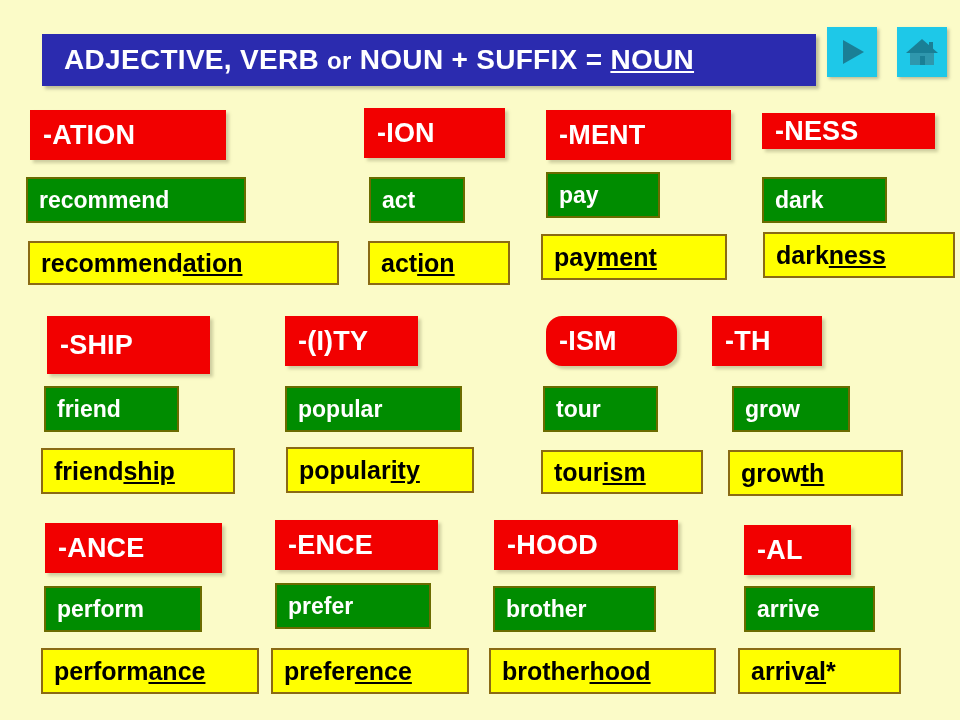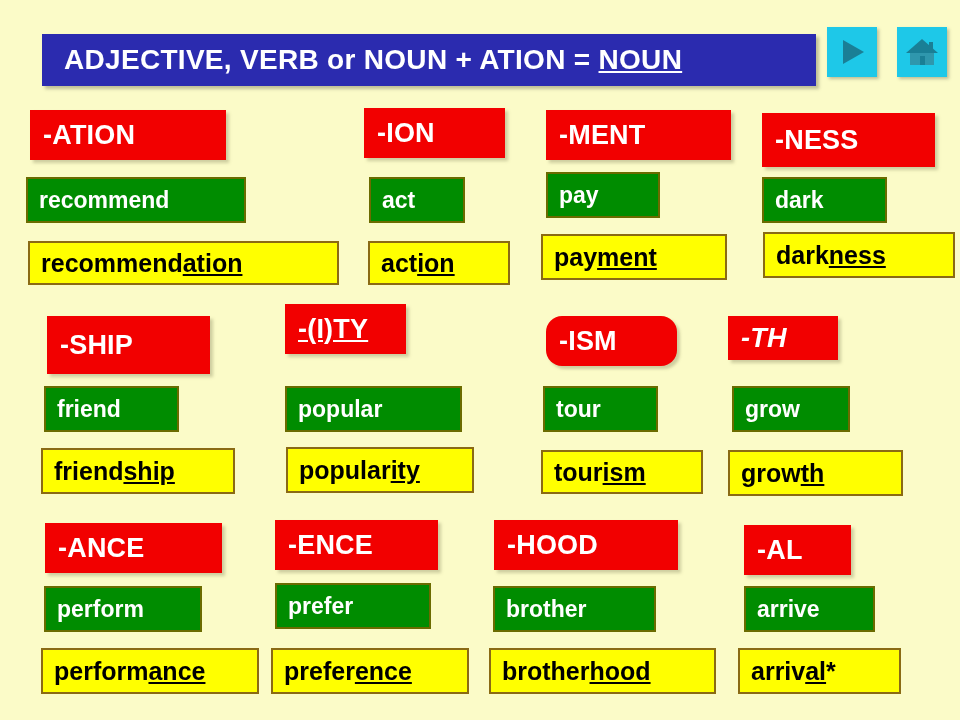--- a/index.html
+++ b/index.html
@@ -36,21 +36,21 @@
   #title-text {
     color: #ffffff;
     font-size: 28px;
     font-weight: bold;
     letter-spacing: 0.3px;
     padding-left: 22px;
     white-space: nowrap;
     font-family: "Liberation Sans", sans-serif;
   }
   #title-text .u { text-decoration: underline; }
-  #title-text .sm { font-size: 28px; }
+  #title-text .sm { font-size: 24px; }
 
   
   .nav-btn {
     position: absolute;
     width: 50px;
     height: 50px;
     background: #1ec8e8;
     box-shadow: 2px 2px 3px rgba(120,120,90,0.45);
     display: flex;
     align-items: center;
@@ -105,21 +105,21 @@
   }
   .derived-box .sfx { text-decoration: underline; }
 </style>
 </head>
 <body>
 
 <div id="slide">
 
   <div id="title-banner">
     <div id="title-text">
-      <span>ADJECTIVE, VERB </span><span class="sm">or</span><span> NOUN + ATION = </span><span class="u">NOUN</span>
+      <span>ADJECTIVE, VERB </span><span class="sm">or</span><span> NOUN + SUFFIX = </span><span class="u">NOUN</span>
     </div>
   </div>
 
   <div class="nav-btn" id="nav-next">
     <span>
       <svg width="32" height="32" viewBox="0 0 32 32" aria-hidden="true">
         <polygon points="7,4 28,16 7,28" fill="#1a7f96"></polygon>
       </svg>
     </span>
   </div>
@@ -158,61 +158,61 @@
     <div class="suffix-box" style="left:546px; top:110px; width:185px; height:50px;">-MENT</div>
     <div class="base-box" style="left:546px; top:172px; width:114px; height:46px;">pay</div>
     <div class="derived-box" style="left:541px; top:234px; width:186px; height:46px;">
       <span>pay</span>
         <span class="sfx">ment</span>
         <span></span>
     </div>
   </div>
 
   <div class="group">
-    <div class="suffix-box" style="left:762px; top:113px; width:173px; height:54px;">-NESS</div>
+    <div class="suffix-box" style="left:762px; top:113px; width:173px; height:36px;">-NESS</div>
     <div class="base-box" style="left:762px; top:177px; width:125px; height:46px;">dark</div>
     <div class="derived-box" style="left:763px; top:232px; width:192px; height:46px;">
       <span>dark</span>
         <span class="sfx">ness</span>
         <span></span>
     </div>
   </div>
 
   <div class="group">
     <div class="suffix-box" style="left:47px; top:316px; width:163px; height:58px;">-SHIP</div>
     <div class="base-box" style="left:44px; top:386px; width:135px; height:46px;">friend</div>
     <div class="derived-box" style="left:41px; top:448px; width:194px; height:46px;">
       <span>friend</span>
         <span class="sfx">ship</span>
         <span></span>
     </div>
   </div>
 
   <div class="group">
-    <div class="suffix-box" style="left:285px; top:304px; width:121px; height:50px;text-decoration:underline;">-(I)TY</div>
+    <div class="suffix-box" style="left:285px; top:316px; width:133px; height:50px;">-(I)TY</div>
     <div class="base-box" style="left:285px; top:386px; width:177px; height:46px;">popular</div>
     <div class="derived-box" style="left:286px; top:447px; width:188px; height:46px;">
       <span>popular</span>
         <span class="sfx">ity</span>
         <span></span>
     </div>
   </div>
 
   <div class="group">
     <div class="suffix-box" style="left:546px; top:316px; width:131px; height:50px;border-radius:16px;">-ISM</div>
     <div class="base-box" style="left:543px; top:386px; width:115px; height:46px;">tour</div>
     <div class="derived-box" style="left:541px; top:450px; width:162px; height:44px;">
       <span>tour</span>
         <span class="sfx">ism</span>
         <span></span>
     </div>
   </div>
 
   <div class="group">
-    <div class="suffix-box" style="left:728px; top:316px; width:110px; height:44px;font-style:italic;">-TH</div>
+    <div class="suffix-box" style="left:712px; top:316px; width:110px; height:50px;">-TH</div>
     <div class="base-box" style="left:732px; top:386px; width:118px; height:46px;">grow</div>
     <div class="derived-box" style="left:728px; top:450px; width:175px; height:46px;">
       <span>grow</span>
         <span class="sfx">th</span>
         <span></span>
     </div>
   </div>
 
   <div class="group">
     <div class="suffix-box" style="left:45px; top:523px; width:177px; height:50px;">-ANCE</div>

